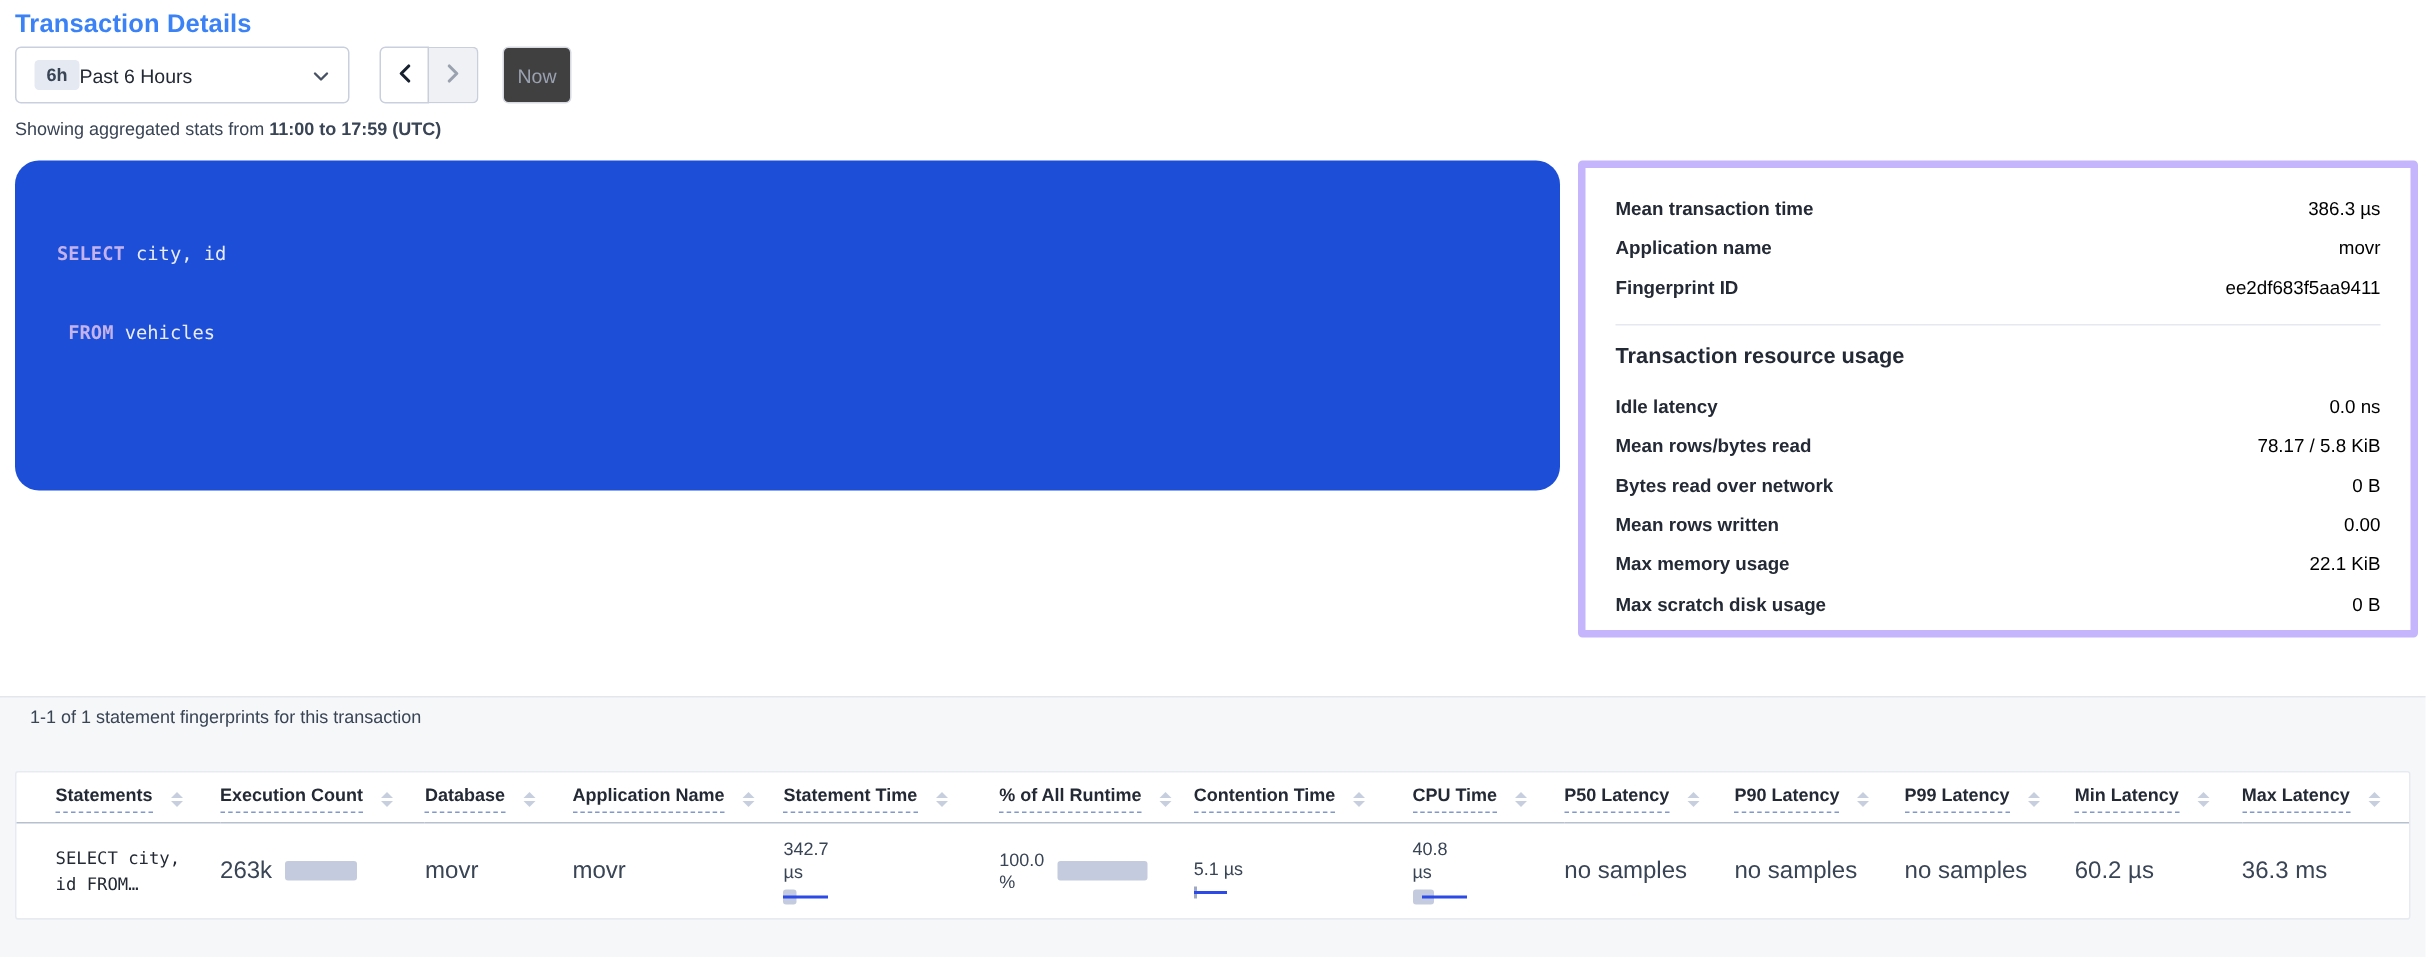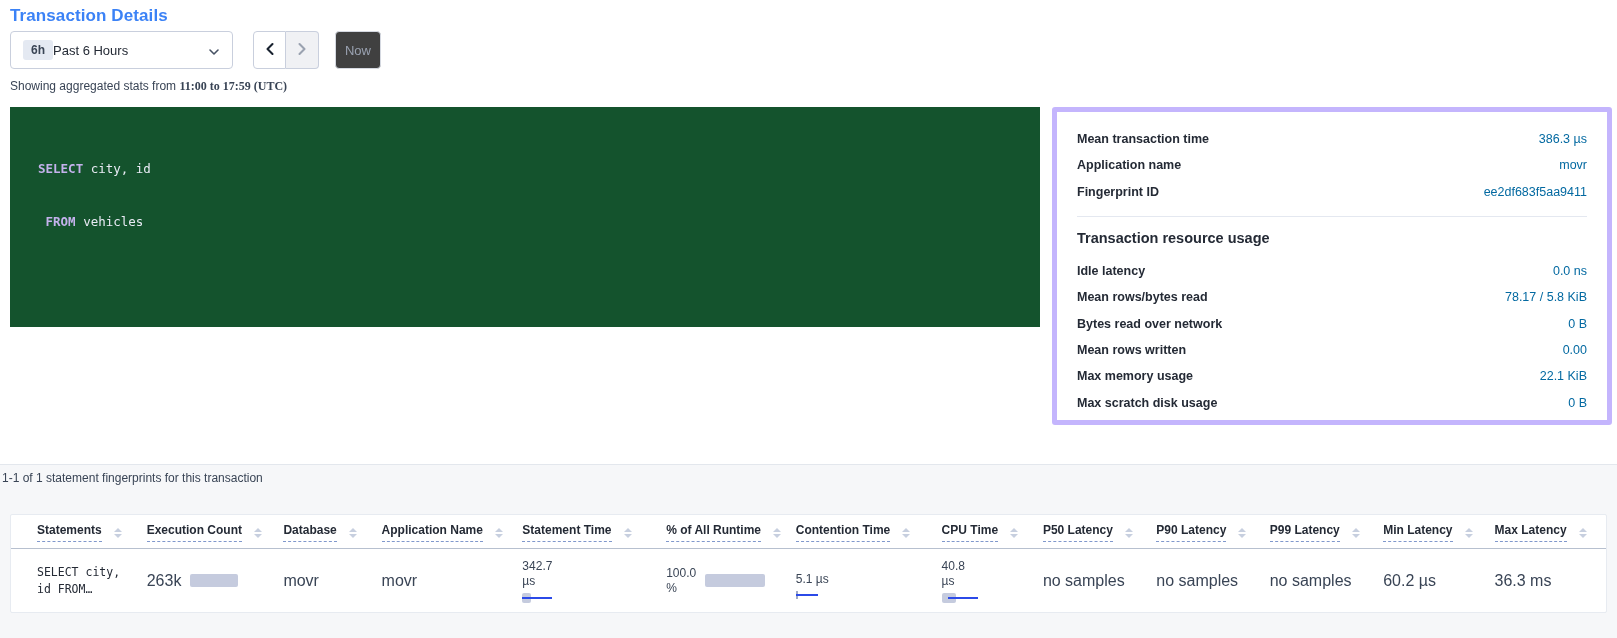--- a/index.html
+++ b/index.html
@@ -39,54 +39,54 @@
   }
   .arrow-btn.prev { border-radius: 4px 0 0 4px; }
   .arrow-btn.next { border-radius: 0 4px 4px 0; border-left: none; background: #f0f1f4; }
   .now-btn {
     margin-left: 16px; height: 38px; width: 46px;
     background: #404040; border: 1px solid #d5d9e1; border-radius: 4px;
     color: #9aa2b1; font-size: 13px; font-family: "Liberation Sans", sans-serif;
     display: flex; align-items: center; justify-content: center;
   }
   .subtitle { position: absolute; top: 79px; left: 10px; font-size: 12px; color: #394455; }
-  .subtitle b { font-weight: 700; font-family: Liberation Serif, serif; }
+  .subtitle b { font-weight: 700; }
 
   
   .sql-box {
     position: absolute; left: 10px; top: 107px; width: 1030px; height: 220px;
-    background: #14532d; border-radius: 0;
+    background: #1d4ed8; border-radius: 16px;
     padding: 18px 0 0 28px;
     font-family: "DejaVu Sans Mono", monospace;
     font-size: 12.5px; line-height: 17.5px; color: #e9ebf5;
     white-space: pre;
   }
   .sql-kw { color: #c4b2ec; font-weight: 700; }
   .sql-line { white-space: pre; }
   .ind-1 { padding-left: 1ch; }
   .ind-3 { padding-left: 3ch; }
 
   
   .summary-card {
     position: absolute; left: 1052px; top: 107px; width: 560px; height: 318px;
     background: #fff; border: 5px solid #c4b5fd; border-radius: 3px;
     padding: 14px 20px 0 20px;
   }
   .kv-row { display: flex; align-items: center; justify-content: space-between; height: 26.3px; }
   .kv-label { font-size: 12.5px; font-weight: 700; color: #242a35; }
-  .kv-value { font-size: 12.5px; color: #0369a1; }
+  .kv-value { font-size: 12.5px; color: #000000; }
   .summary-divider { border: none; border-top: 1px solid #e4e8f0; margin: 11px 0 13px 0; }
   .resource-heading { font-size: 14.5px; font-weight: 700; color: #242a35; margin-bottom: 12px; }
 
   
   .lower-band {
     position: absolute; left: 0; top: 464px; width: 1617px; height: 174px;
     background: #f6f7f9; border-top: 1px solid #e3e7ed;
   }
-  .count-text { position: absolute; left: 2px; top: 471px; font-size: 12px; color: #394455; }
+  .count-text { position: absolute; left: 20px; top: 471px; font-size: 12px; color: #394455; }
 
   .table-card {
     position: absolute; left: 10px; top: 514px; width: 1597px; height: 99px;
     background: #fff; border: 1px solid #e7ebf1; border-radius: 2px;
   }
   table.stmt-table { border-collapse: collapse; width: 100%; table-layout: fixed; }
   .stmt-table th {
     text-align: left; vertical-align: bottom;
     padding: 8px 4px 6px 0; border-bottom: 1px solid #b7c0cf;
   }

